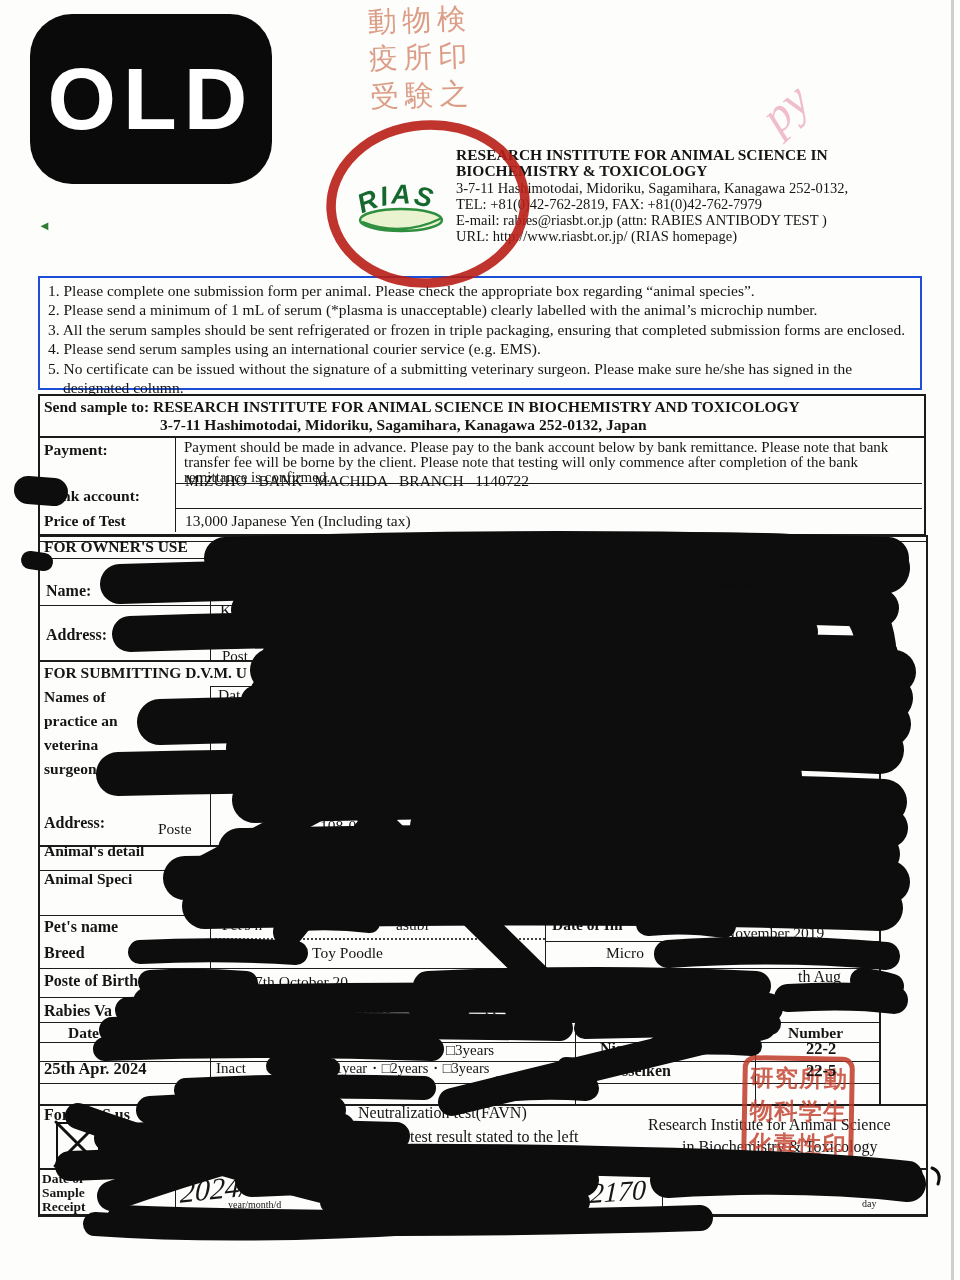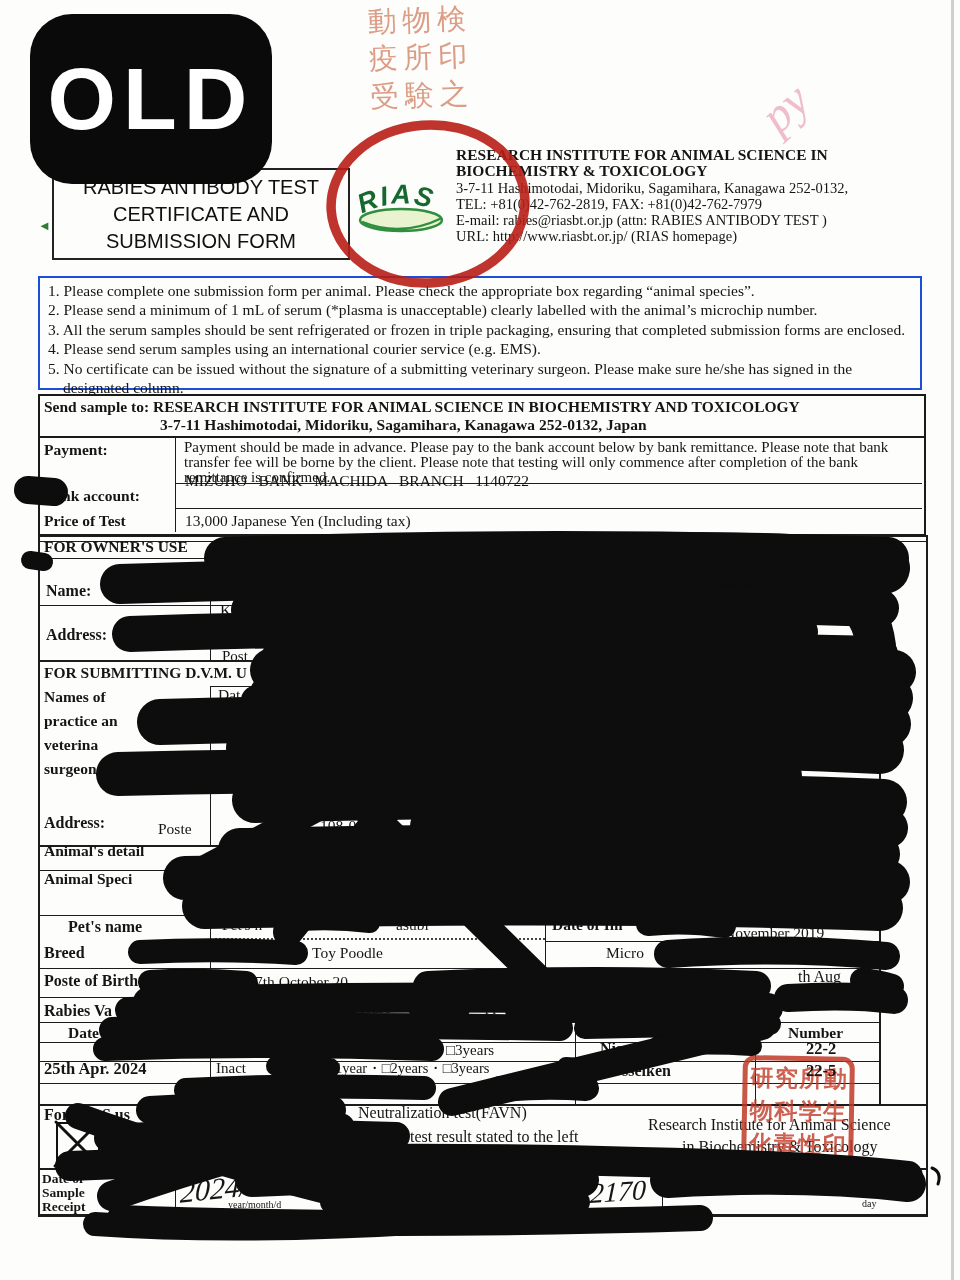--- a/index.html
+++ b/index.html
@@ -61,25 +61,20 @@
       <span>疫</span>
       <span>所</span>
       <span>印</span>
       <span>受</span>
       <span>験</span>
       <span>之</span>
     </div>
 
   <div class="pink">py</div>
 
-  <div class="titlebox">
-    <span>RABIES ANTIBODY TEST</span>
-    <span>CERTIFICATE AND</span>
-    <span>SUBMISSION FORM</span>
-  </div>
   <div class="greenmark">◄</div>
 
   <div class="logo">
     <svg width="100" height="58" viewBox="0 0 100 58">
       <ellipse cx="51" cy="42" rx="41" ry="11" fill="#e9f3cf" stroke="#2f8f3f" stroke-width="2.5"></ellipse>
       <path d="M12,44 Q51,60 92,40" fill="none" stroke="#2f8f3f" stroke-width="2.5"></path>
       <path id="logoarc" d="M12,36 Q50,16 90,34" fill="none"></path>
       <text style="font-family:'Liberation Sans',sans-serif;font-weight:bold;font-style:italic;
                    font-size:27px;fill:#16692e;letter-spacing:2px;">
         <textPath href="#logoarc">RIAS</textPath>
@@ -163,21 +158,21 @@
   <div class="t b" style="left:44px;top:712px;font-size:15.5px;">practice an</div>
   <div class="t b" style="left:44px;top:736px;font-size:15.5px;">veterina</div>
   <div class="t b" style="left:44px;top:760px;font-size:15.5px;">surgeon</div>
   <div class="t b" style="left:44px;top:814px;font-size:16px;">Address:</div>
   <div class="t" style="left:218px;top:686px;font-size:15.5px;">Dat</div>
   <div class="t" style="left:158px;top:820px;font-size:15.5px;">Poste</div>
   <div class="t" style="left:320px;top:817px;font-size:15.5px;">108-0071</div>
 
   <div class="t b" style="left:44px;top:842px;font-size:15.5px;">Animal's detail</div>
   <div class="t b" style="left:44px;top:870px;font-size:15.5px;">Animal Speci</div>
-  <div class="t b" style="left:44px;top:918px;font-size:16px;margin-left:24px;">Pet's name</div>
+  <div class="t b" style="left:44px;top:918px;font-size:16px;">Pet's name</div>
   <div class="t b" style="left:44px;top:944px;font-size:16px;">Breed</div>
   <div class="t" style="left:222px;top:916px;font-size:15.5px;">Pet's n</div>
   <div class="t" style="left:396px;top:916px;font-size:15.5px;">asubi</div>
   <div class="t" style="left:312px;top:944px;font-size:15.5px;">Toy Poodle</div>
   <div class="t b" style="left:552px;top:916px;font-size:15.5px;">Date of Im</div>
   <div class="t" style="left:606px;top:944px;font-size:15.5px;">Micro</div>
   <div class="t" style="left:724px;top:924px;font-size:15.5px;">November 2019</div>
   <div class="t b" style="left:44px;top:972px;font-size:16px;">Poste of Birth:</div>
   <div class="t" style="left:255px;top:973px;font-size:15.5px;font-family:Liberation Serif, serif;">7th October 20</div>
   <div class="t" style="left:798px;top:968px;font-size:16px;">th Aug</div>

